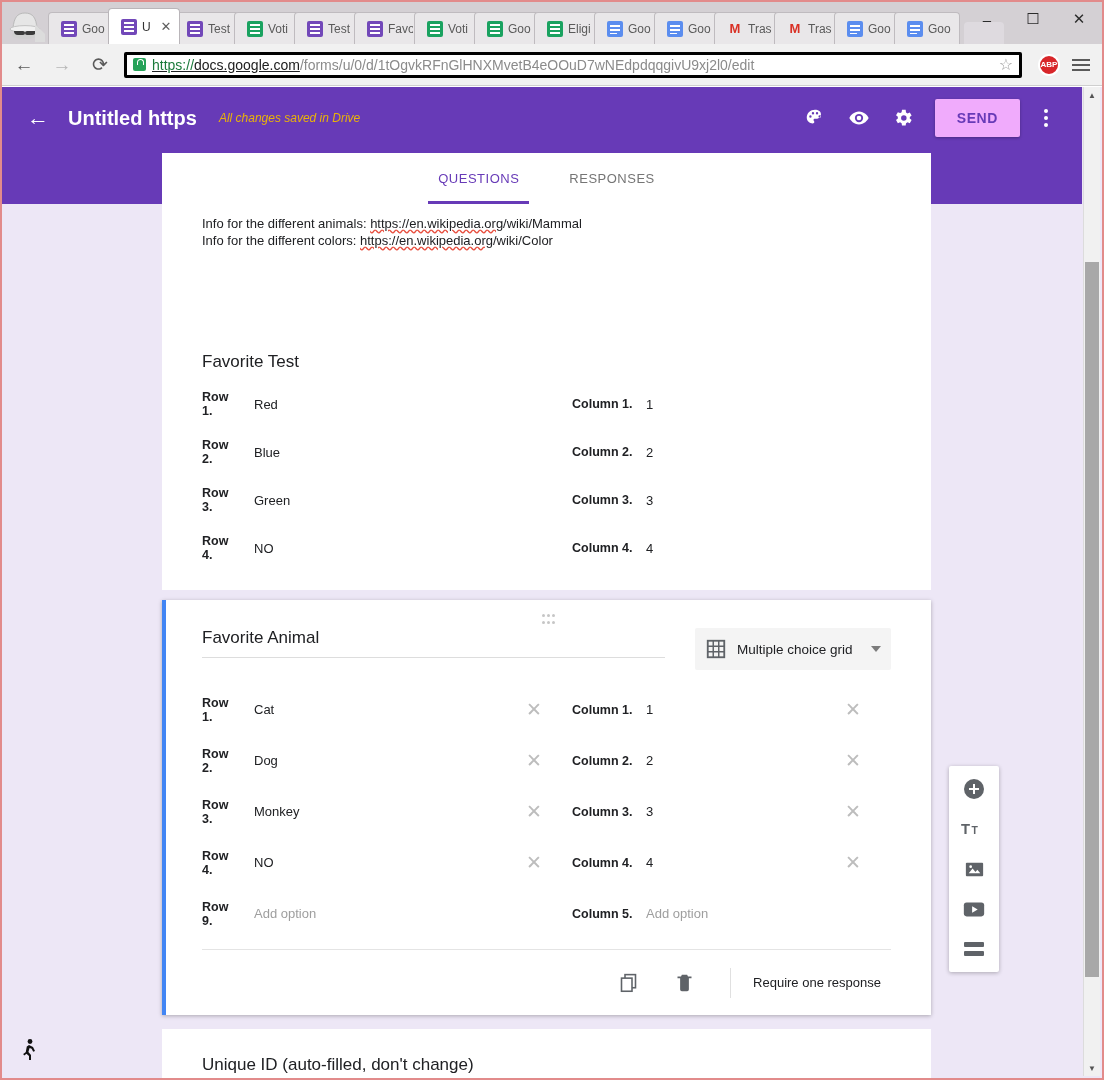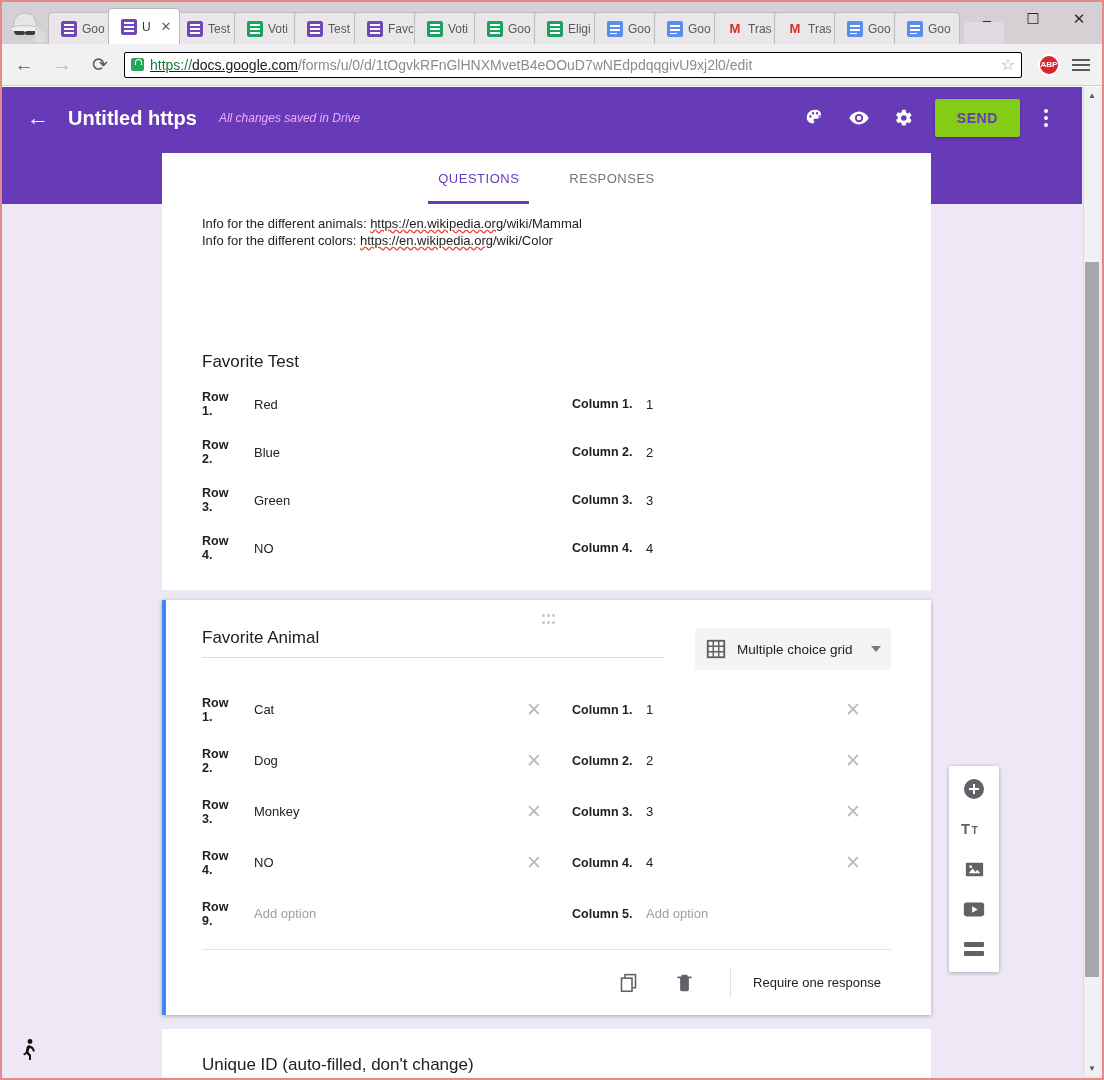--- a/index.html
+++ b/index.html
@@ -100,21 +100,21 @@
     border-bottom: 1px solid #cfcfcf;
   }
   .navbtn {
     width: 32px; height: 32px; margin-left: 6px;
     display: flex; align-items: center; justify-content: center;
     font-size: 19px; color: #5a5a5a;
   }
   .navbtn.fwd { color: #b6b6b6; }
   .omnibox {
     flex: 1; height: 26px; margin: 0 8px 0 8px;
-    background: #fff; border: 1px solid #000000; border-radius: 2px;
+    background: #fff; border: 3px solid #000000; border-radius: 2px;
     display: flex; align-items: center; padding: 0 6px;
     font-size: 14px; overflow: hidden;
   }
   .lockico {
     width: 13px; height: 13px; background: #27a35a; border-radius: 2px;
     margin-right: 6px; position: relative; flex: 0 0 13px;
   }
   .lockico::after {
     content:""; position:absolute; left:4px; top:1px; width:5px; height:5px;
     border:1.5px solid #fff; border-bottom:none;
@@ -140,28 +140,28 @@
     position: absolute; left: 0; top: 85px; right: 20px; bottom: 0;
     background: #ede7f6;
     overflow: hidden;
   }
   .forms-header {
     position: relative; height: 117px; background: #673ab7;
   }
   .fh-top { display: flex; align-items: center; height: 62px; padding: 0 16px; }
   .back-arrow { font-size: 22px; color: #fff; width: 40px; text-align: center; }
   .form-title { color: #fff; font-size: 20px; font-weight: bold; margin-left: 10px; }
-  .saved-note { color: #f0abfc; font-size: 12px; font-style: italic; margin-left: 22px; }
+  .saved-note { color: #eab308; font-size: 12px; font-style: italic; margin-left: 22px; }
   .fh-spacer { flex: 1; }
   .hdr-ico {
     width: 44px; height: 44px; display: flex; align-items: center; justify-content: center;
     color: #fff;
   }
   .send-btn {
-    background: #84cc16; color: #673ab7; font-size: 14px; font-weight: bold;
+    background: #f0abfc; color: #673ab7; font-size: 14px; font-weight: bold;
     letter-spacing: .6px; padding: 11px 22px; border-radius: 2px;
     margin-left: 10px; box-shadow: 0 1px 3px rgba(0,0,0,.3);
   }
   .kebab { width: 40px; display:flex; flex-direction:column; align-items:center; gap:3px; margin-left: 6px; }
   .kebab i { width:4px; height:4px; border-radius:50%; background:#fff; display:block; }
 
   .tabs-card {
     position: absolute; left: 160px; top: 66px; width: 769px; height: 51px;
     background: #fff; display: flex; align-items: center; justify-content: center;
     gap: 50px;

